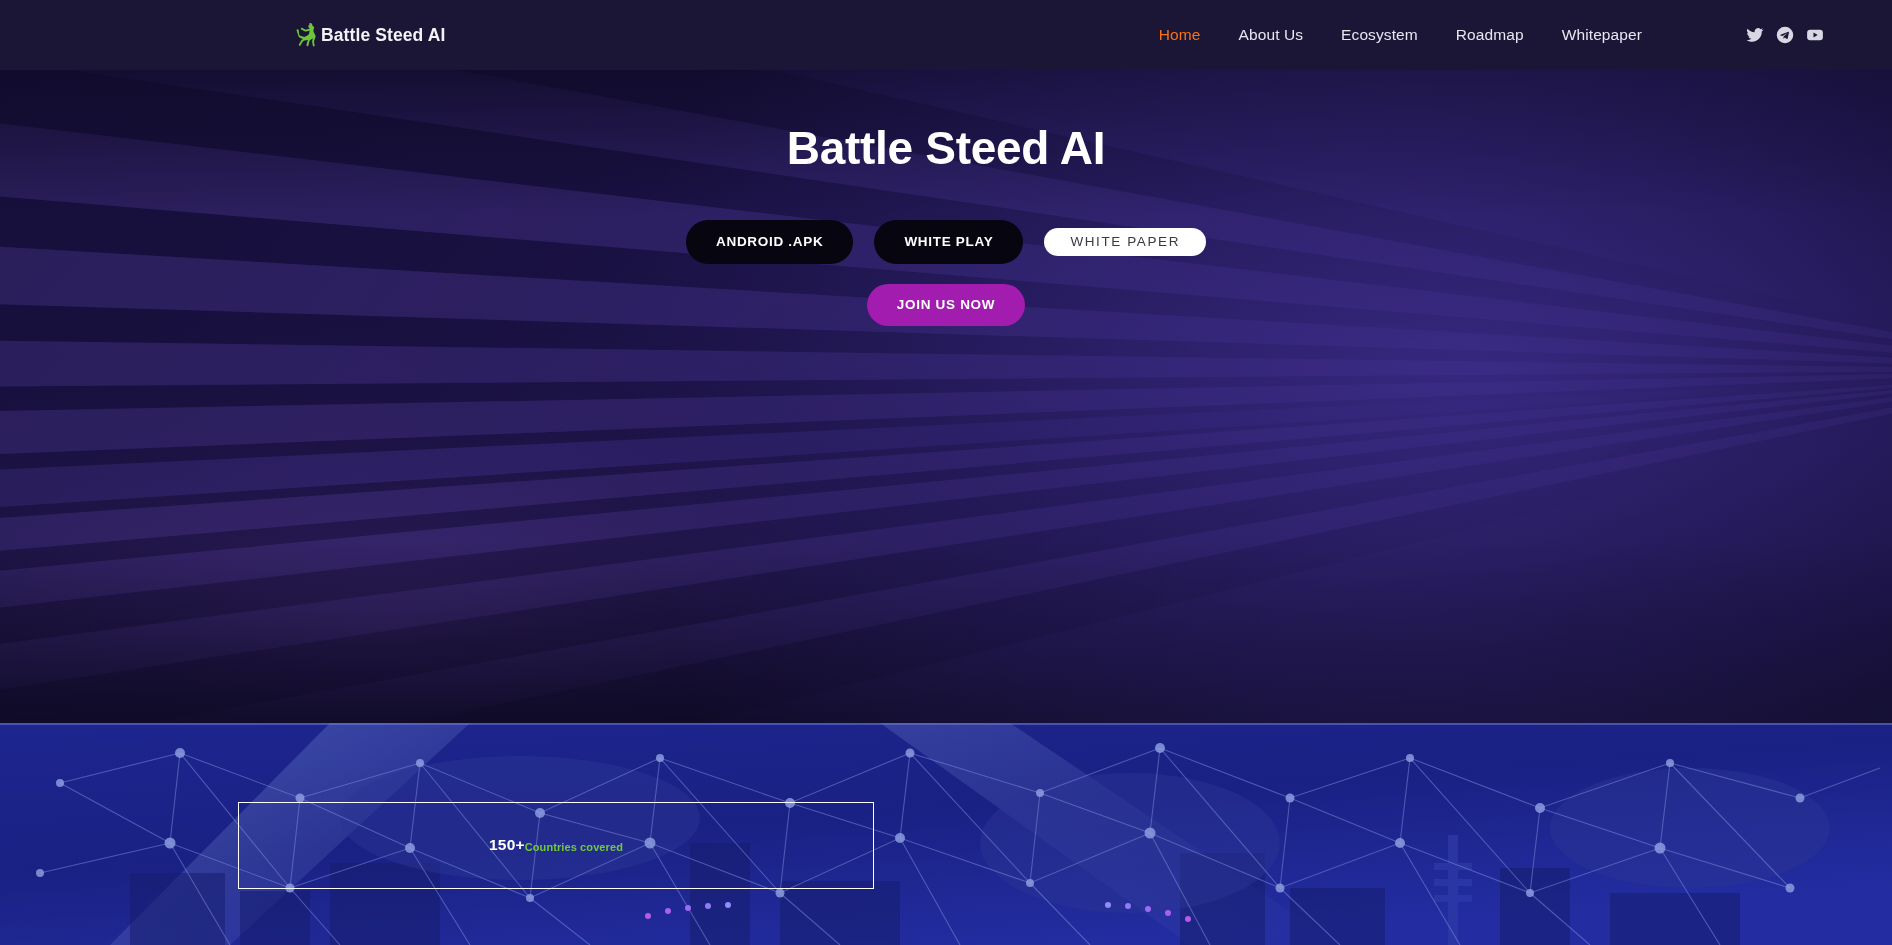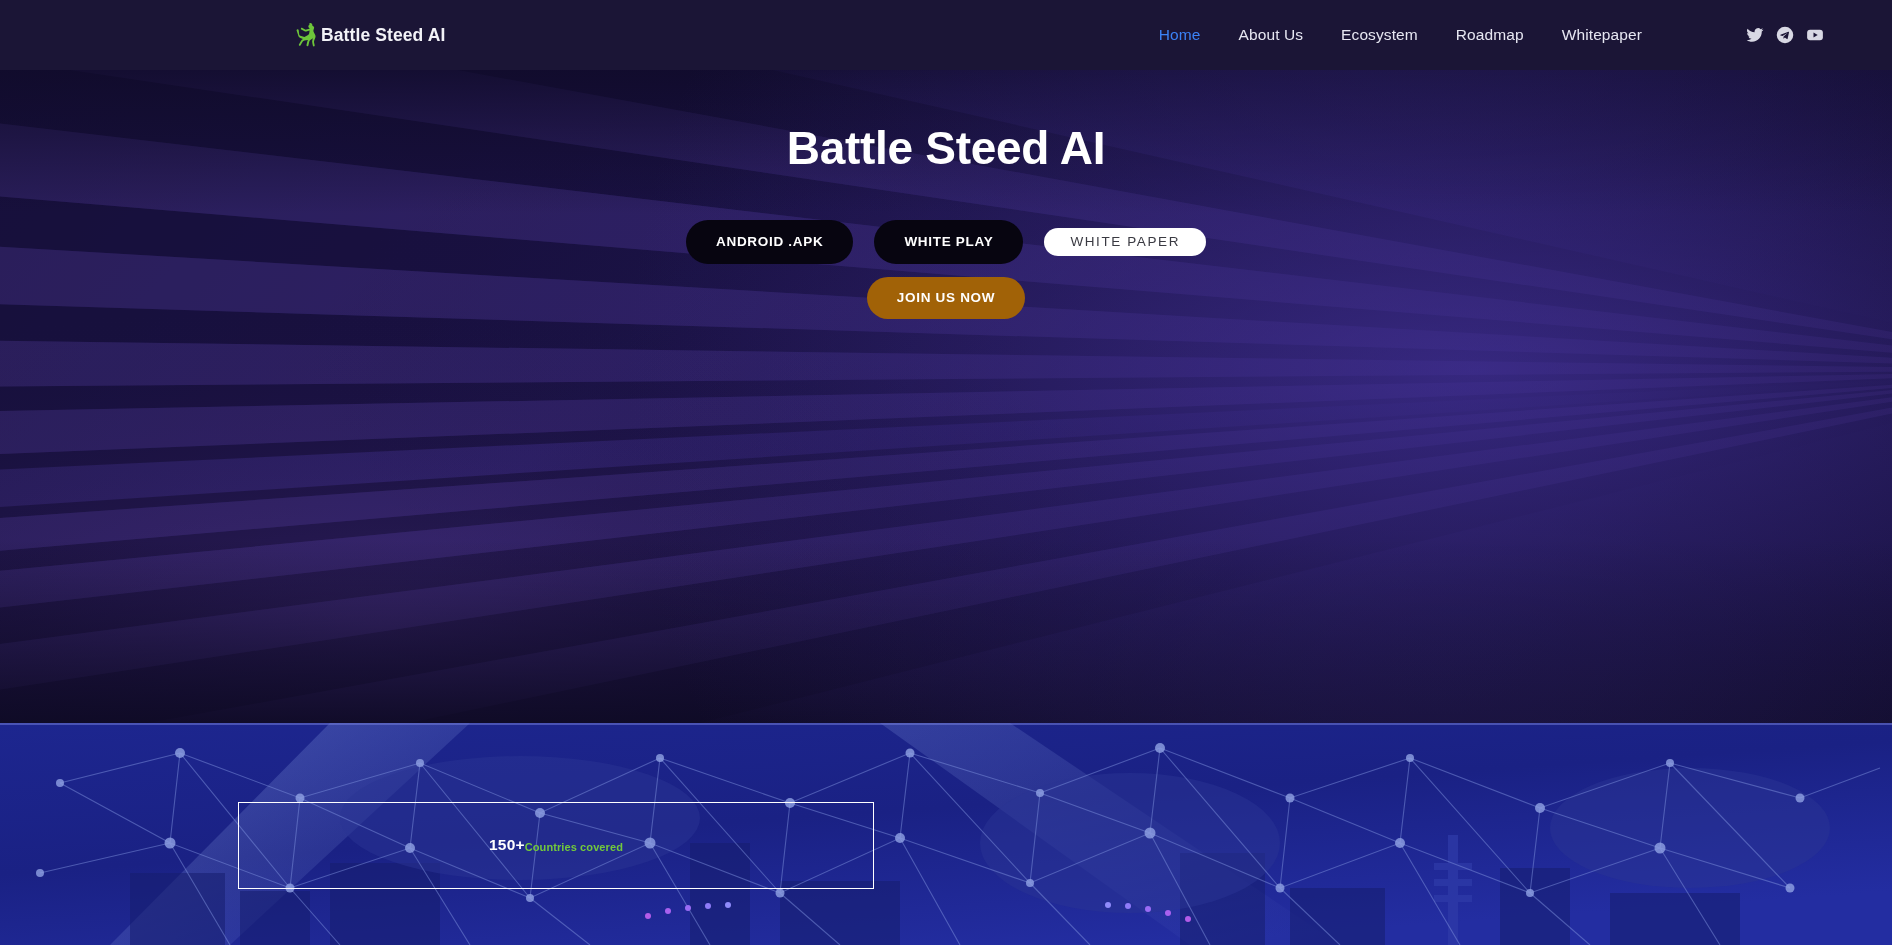--- a/index.html
+++ b/index.html
@@ -32,21 +32,21 @@
   }
 
   .nav {
     position:absolute; right:250px; top:50%; transform:translateY(-50%);
     display:flex; align-items:center; gap:38px;
   }
   .nav-item {
     font-size:15.5px; color:#e7e7f2; white-space:nowrap; cursor:pointer;
     letter-spacing:0.1px;
   }
-  .nav-item.active { color:#3b82f6;text-align:right; }
+  .nav-item.active { color:#f97316;text-align:right; }
 
   .social {
     position:absolute; right:68px; top:50%; transform:translateY(-50%);
     display:flex; align-items:center; gap:12px;
   }
   .social-icon { width:18px; height:18px; display:block; cursor:pointer; opacity:.92; }
 
   
   .hero {
     position:absolute; top:70px; left:0; width:1892px; height:653px;
@@ -95,22 +95,22 @@
     padding:0 30px; height:44px; border-radius:22px;
     display:flex; align-items:center; justify-content:center;
   }
   .btn-white {
     background:#ffffff; color:#3a3a42;
     font-size:13.5px; font-weight:400; letter-spacing:1.6px;
     padding:0 26px; height:28px; border-radius:22px;
     display:flex; align-items:center; justify-content:center;
   }
   .btn-join {
-    margin-top:13px;
-    background:#a16207; color:#ffffff;
+    margin-top:20px;
+    background:#a21caf; color:#ffffff;
     font-size:13.5px; font-weight:700; letter-spacing:.7px;
     padding:0 30px; height:42px; border-radius:21px;
     display:flex; align-items:center; justify-content:center;
   }
 
   
   .network {
     position:absolute; top:723px; left:0; width:1892px; height:222px;
     overflow:hidden;
     background:linear-gradient(175deg, #1b2490 0%, #1a2288 45%, #202a99 100%);

